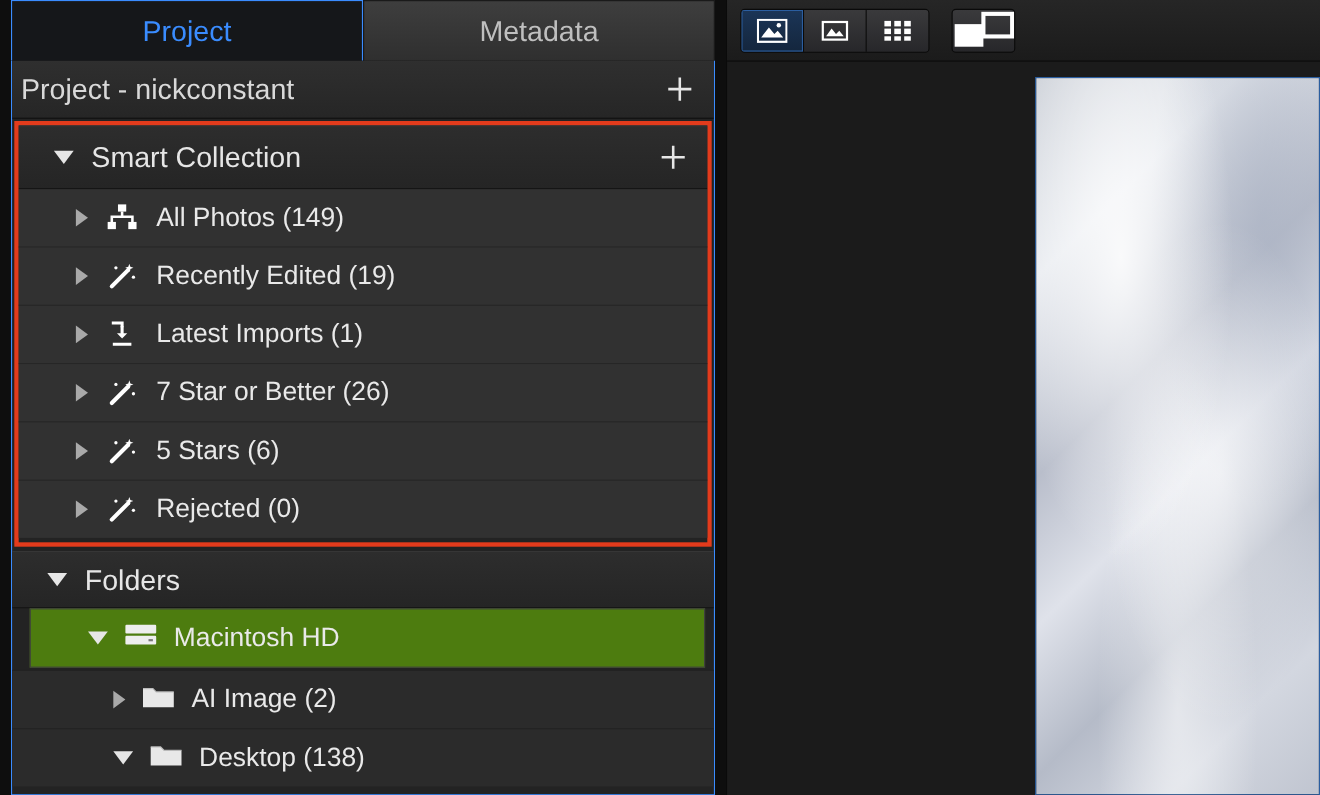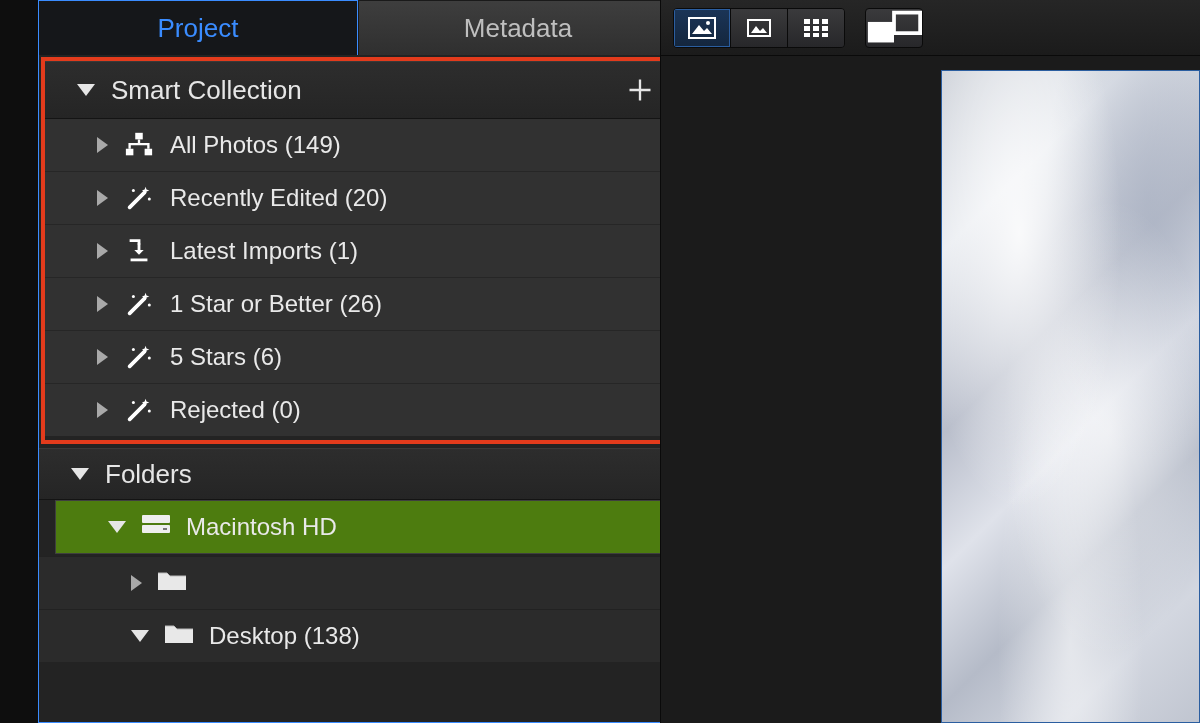--- a/index.html
+++ b/index.html
@@ -16,21 +16,21 @@
     --tab-active:#15171a;
     --divider:#0d0d0d;
     --highlight-red:#e33b1c;
     --btn-bg:#2f2f31;
     --btn-bg2:#1f1f21;
     --btn-sel:#19304c;
   }
   html,body{margin:0;padding:0;background:var(--bg);font-family:Arial,Helvetica,sans-serif;color:var(--text);}
   .app{width:1200px;height:723px;position:relative;background:#0e0e0e;}
   
-  .left-panel{position:absolute;left:10px;top:0;width:640px;height:723px;margin-left:28px;}
+  .left-panel{position:absolute;left:10px;top:0;width:640px;height:723px;}
   
   .tabs{display:flex;height:55px;width:100%;}
   .tab{flex:1;display:flex;align-items:center;justify-content:center;font-size:26px;background:linear-gradient(#3e3e3e,#2f2f2f);border:1px solid #1a1a1a;border-bottom:none;color:var(--text-dim);}
   .tab.active{background:var(--tab-active);color:var(--accent);border:1px solid var(--accent);border-bottom:none;}
   .panel-body{border:1px solid var(--accent);border-top:none;background:var(--panel-dark);height:668px;box-sizing:border-box;overflow:hidden;}
   
   .header-row{display:flex;align-items:center;justify-content:space-between;height:52px;background:linear-gradient(#2f2f2f,#262626);padding:0 14px 0 8px;color:#d9d9d9;font-size:26px;border-bottom:1px solid #111;}
   .plus{width:34px;height:34px;display:flex;align-items:center;justify-content:center;color:#e6e6e6;}
   .plus svg{width:28px;height:28px;}
   
@@ -75,20 +75,28 @@
       <div class="tab active">
         <span>Project</span>
       </div>
       <div class="tab">
         <span>Metadata</span>
       </div>
     </div>
 
     <div class="panel-body">
 
+      <div class="header-row">
+        <span>Project - nickconstant</span>
+        <span class="plus">
+          <svg viewBox="0 0 24 24">
+              <path d="M11 3h2v8h8v2h-8v8h-2v-8H3v-2h8z" fill="#e6e6e6"></path>
+            </svg>
+        </span>
+      </div>
 
       <div class="highlight-box" style="top:0;margin:2px 2px 4px 2px;">
         <div class="section-row">
           <div class="section-left">
             <span class="tri tri-down"></span>
             <span>Smart Collection</span>
           </div>
           <span class="plus">
             <svg viewBox="0 0 24 24">
                 <path d="M11 3h2v8h8v2h-8v8h-2v-8H3v-2h8z" fill="#e6e6e6"></path>
@@ -114,21 +122,21 @@
           <div class="item">
             <span class="tri tri-right"></span>
             <span class="icon">
               <svg viewBox="0 0 32 28">
                   <path d="M6 24 L22 8" stroke="#fff" stroke-width="4" stroke-linecap="round"></path>
                   <path d="M23 2l1 3 3 1-3 1-1 3-1-3-3-1 3-1z" fill="#fff"></path>
                   <circle cx="10" cy="6" r="1.6" fill="#fff"></circle>
                   <circle cx="27" cy="15" r="1.6" fill="#fff"></circle>
                 </svg>
             </span>
-            <span>Recently Edited (20)</span>
+            <span>Recently Edited (19)</span>
           </div>
 
           <div class="item">
             <span class="tri tri-right"></span>
             <span class="icon">
               <svg viewBox="0 0 32 28">
                   <path d="M6 3h10v4" stroke="#fff" stroke-width="3" fill="none"></path>
                   <path d="M16 6v10" stroke="#fff" stroke-width="3"></path>
                   <path d="M11 13l5 5 5-5" fill="#fff"></path>
                   <path d="M7 22h18v3H7z" fill="#fff"></path>
@@ -140,21 +148,21 @@
           <div class="item">
             <span class="tri tri-right"></span>
             <span class="icon">
               <svg viewBox="0 0 32 28">
                   <path d="M6 24 L22 8" stroke="#fff" stroke-width="4" stroke-linecap="round"></path>
                   <path d="M23 2l1 3 3 1-3 1-1 3-1-3-3-1 3-1z" fill="#fff"></path>
                   <circle cx="10" cy="6" r="1.6" fill="#fff"></circle>
                   <circle cx="27" cy="15" r="1.6" fill="#fff"></circle>
                 </svg>
             </span>
-            <span>1 Star or Better (26)</span>
+            <span>7 Star or Better (26)</span>
           </div>
 
           <div class="item">
             <span class="tri tri-right"></span>
             <span class="icon">
               <svg viewBox="0 0 32 28">
                   <path d="M6 24 L22 8" stroke="#fff" stroke-width="4" stroke-linecap="round"></path>
                   <path d="M23 2l1 3 3 1-3 1-1 3-1-3-3-1 3-1z" fill="#fff"></path>
                   <circle cx="10" cy="6" r="1.6" fill="#fff"></circle>
                   <circle cx="27" cy="15" r="1.6" fill="#fff"></circle>
@@ -200,20 +208,21 @@
         </div>
 
         <div class="folder-row depth2">
           <span class="tri tri-right"></span>
           <span class="folder-icon">
             <svg viewBox="0 0 32 26">
                 <path d="M2 6h9l3 3h16v14H2z" fill="#e8e8e8"></path>
                 <path d="M2 6h9l3 3h16" stroke="#bbb" stroke-width="1" fill="none"></path>
               </svg>
           </span>
+          <span>AI Image (2)</span>
         </div>
 
         <div class="folder-row depth2">
           <span class="tri tri-down"></span>
           <span class="folder-icon">
             <svg viewBox="0 0 32 26">
                 <path d="M2 6h9l3 3h16v14H2z" fill="#e8e8e8"></path>
                 <path d="M2 6h9l3 3h16" stroke="#bbb" stroke-width="1" fill="none"></path>
               </svg>
           </span>

